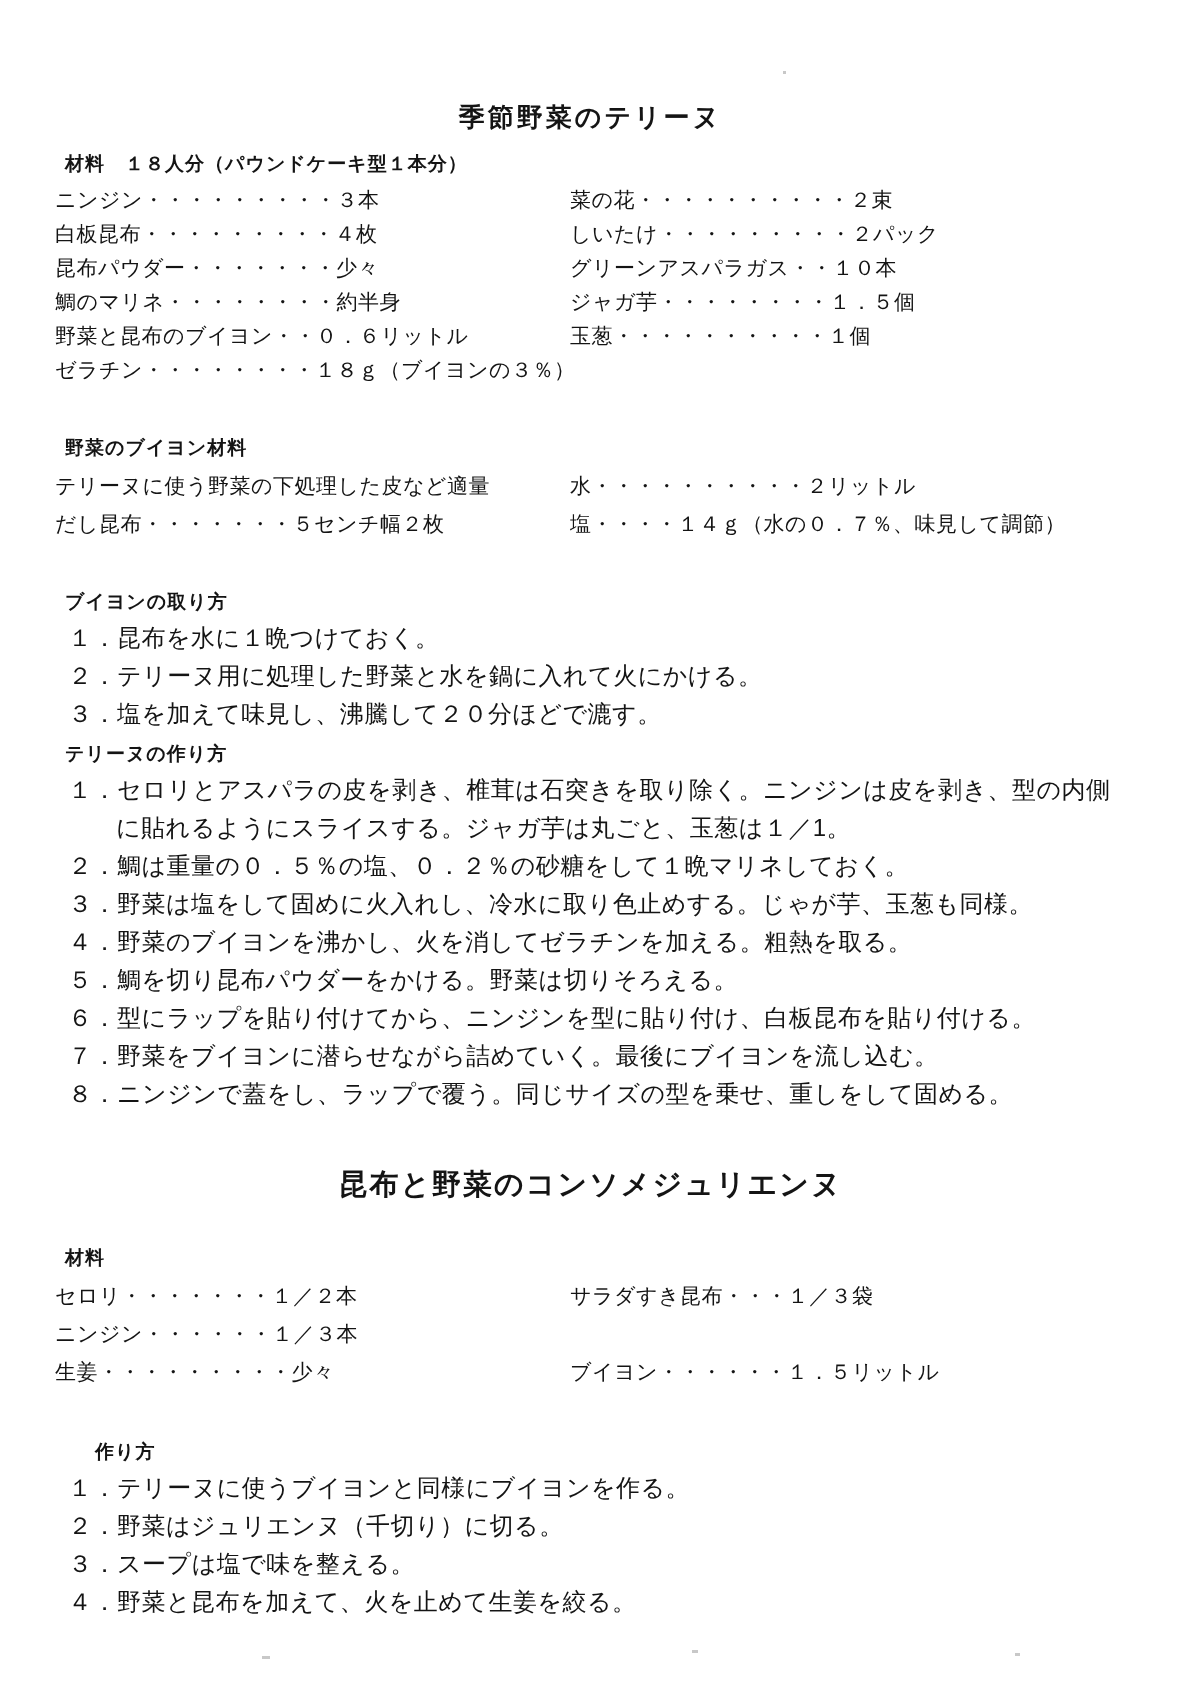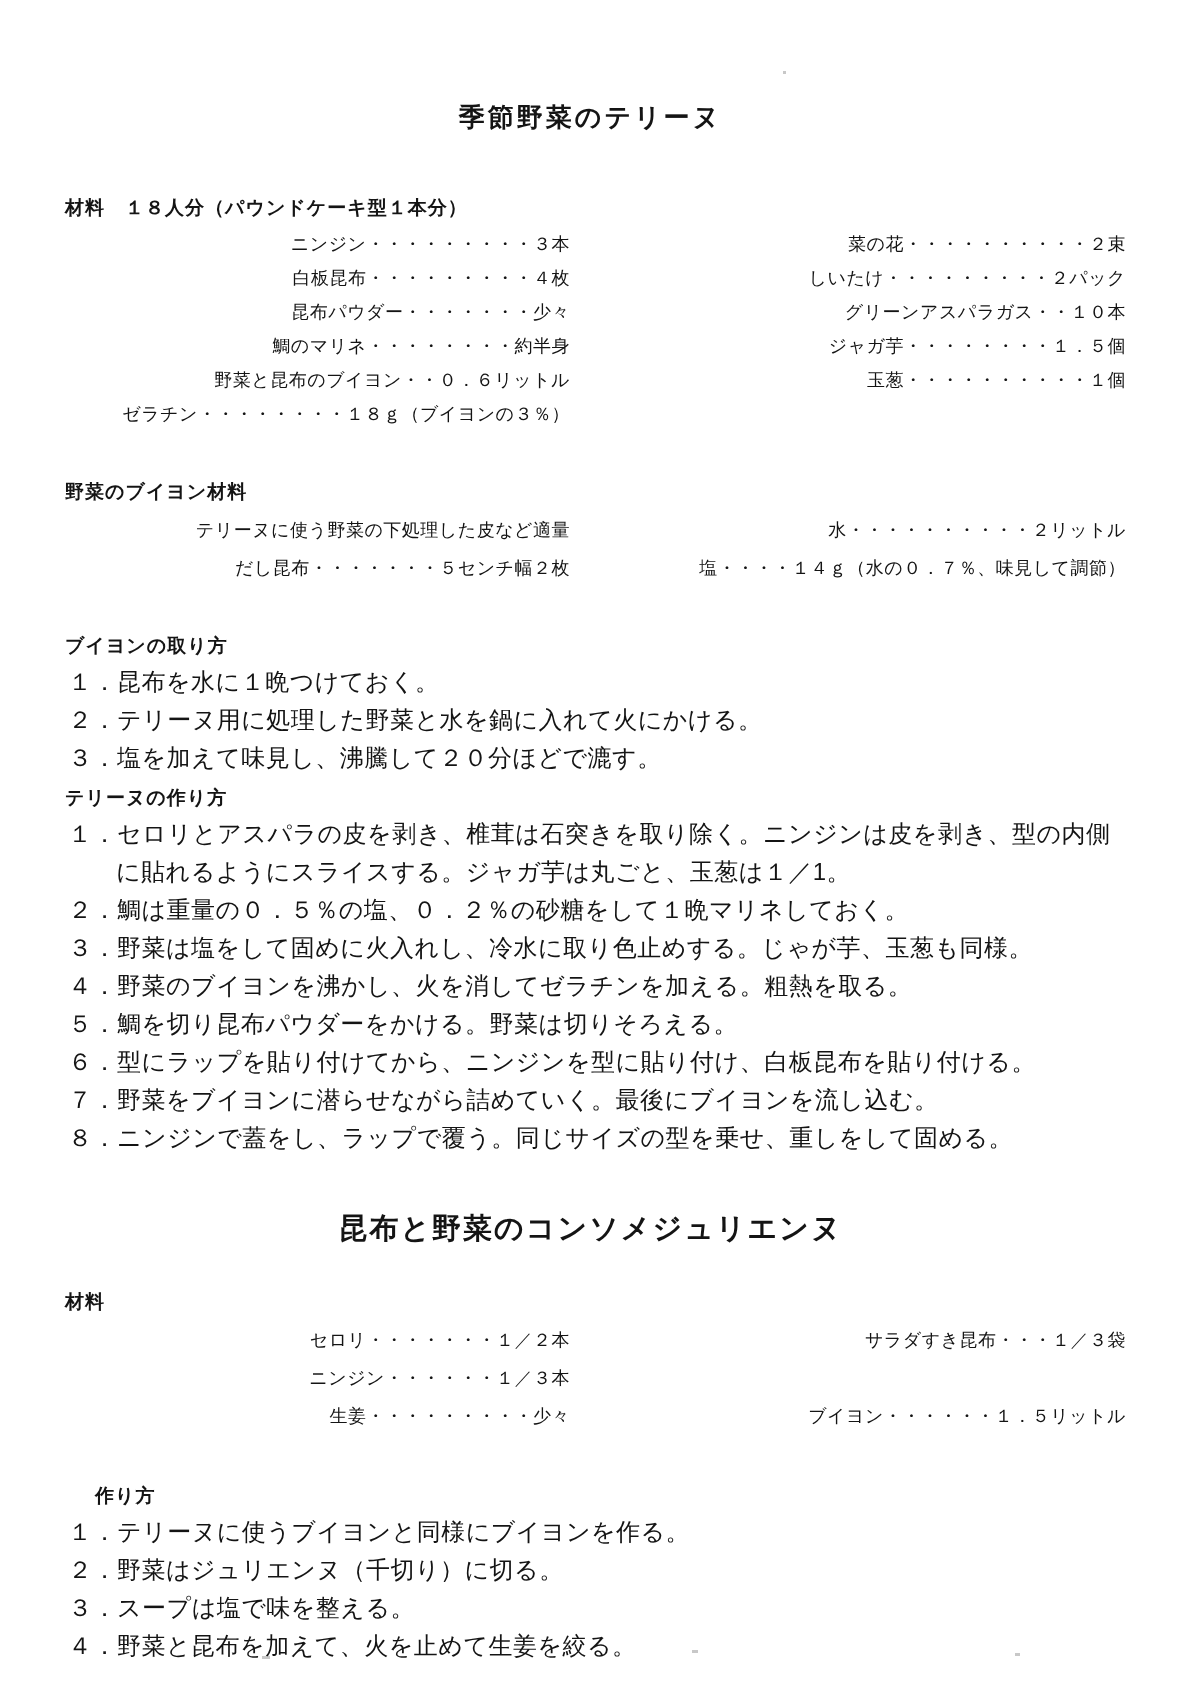--- a/index.html
+++ b/index.html
@@ -39,42 +39,41 @@
     font-weight: bold;
     letter-spacing: 1px;
     margin: 0 0 0 10px;
   }
   .ing-grid {
     display: grid;
     grid-template-columns: 515px 1fr;
     margin: 6px 0 0 0;
   }
   .ing-cell {
-    font-size: 18px;
+    font-size: 21px;
     line-height: 34px;
     white-space: nowrap;
     letter-spacing: 0.5px;
-    text-align: right;
   }
   .bouillon-grid .ing-cell {
     line-height: 38px;
   }
   .steps {
     list-style: none;
     margin: 4px 0 0 0;
     padding: 0;
   }
   .step {
     font-size: 24px;
     line-height: 38px;
     padding-left: 61px;
     text-indent: -48px;
     letter-spacing: 0.5px;
   }
-  .gap-ingredients { margin-top: 60px; }
+  .gap-ingredients { margin-top: 16px; }
   .gap-bouillon-mat { margin-top: 48px; }
   .gap-bouillon-steps { margin-top: 46px; }
   .gap-terrine-steps { margin-top: 8px; }
   .gap-title2 { margin-top: 52px; }
   .gap-r2-mat { margin-top: 40px; }
   .gap-r2-steps { margin-top: 48px; margin-left: 40px; }
   .artifact {
     position: absolute;
     background: #9a9a9a;
     opacity: 0.55;

